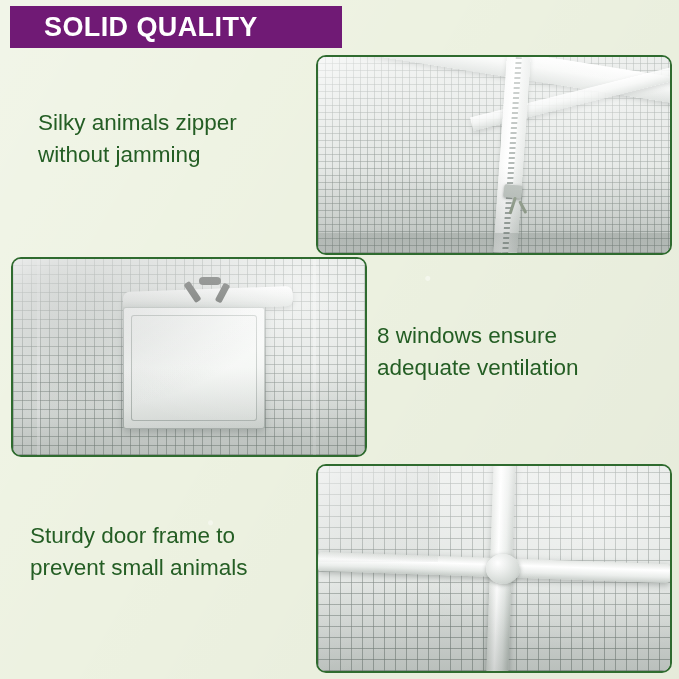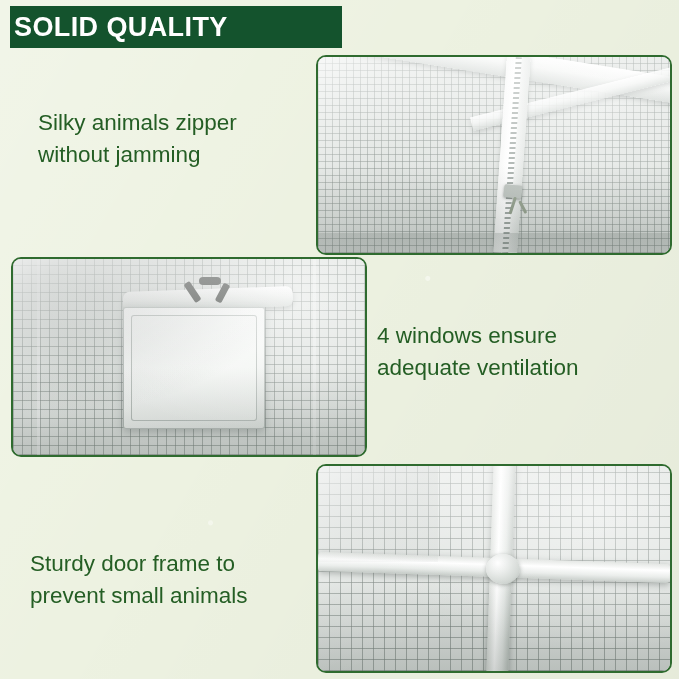--- a/index.html
+++ b/index.html
@@ -33,46 +33,46 @@
     pointer-events: none;
   }
 
   
   .banner {
     position: absolute;
     left: 10px;
     top: 6px;
     height: 42px;
     width: 332px;
-    background: #14532d;
+    background: #701a75;
     display: flex;
     align-items: center;
     box-sizing: border-box;
-    padding-left: 4px;
+    padding-left: 34px;
   }
   .banner-title {
     color: #ffffff;
     font-size: 27px;
     font-weight: bold;
     letter-spacing: 0.4px;
     line-height: 1;
     white-space: nowrap;
   }
 
   
   .caption {
     position: absolute;
     color: #245e24;
     font-size: 22.5px;
     line-height: 1.42;
     white-space: pre-line;
   }
   #caption-zipper { left: 38px;  top: 107px;  width: 262px; }
   #caption-windows { left: 377px; top: 320px; width: 272px; }
-  #caption-door   { left: 30px;  top: 520px;  width: 290px; margin-top: 28px; }
+  #caption-door   { left: 30px;  top: 520px;  width: 290px; }
 
   
   .panel {
     position: absolute;
     border: 2px solid #2f6b2f;
     border-radius: 10px;
     overflow: hidden;
     background: #cfd6cf;
   }
   #panel-zipper  { left: 316px; top: 55px;  width: 352px; height: 196px; }
@@ -241,21 +241,21 @@
       <div class="tie-strap" style="left:186px; top:18px; width:22px; height:8px; border-radius:4px;"></div>
 
       <div class="win-flap" style="left:110px; top:48px; width:140px; height:120px;"></div>
       <div class="win-flap" style="left:118px; top:56px; width:124px; height:104px; box-shadow:none; background:linear-gradient(160deg,#fbfcfb,#eef1ee);"></div>
 
       <div class="shade-tl"></div>
       <div class="sheen"></div>
     </div>
   </div>
 
-  <div class="caption" id="caption-windows">4 windows ensure
+  <div class="caption" id="caption-windows">8 windows ensure
 adequate ventilation</div>
 
   <div class="panel" id="panel-door">
     <div class="photo">
       <div class="mesh coarse"></div>
 
       <div class="pole" style="left:172px; top:-6px; width:22px; height:215px; transform:rotate(2deg);"></div>
 
       <div class="pole-h" style="left:0px; top:92px; width:352px; height:19px; transform:rotate(2deg);"></div>
 

